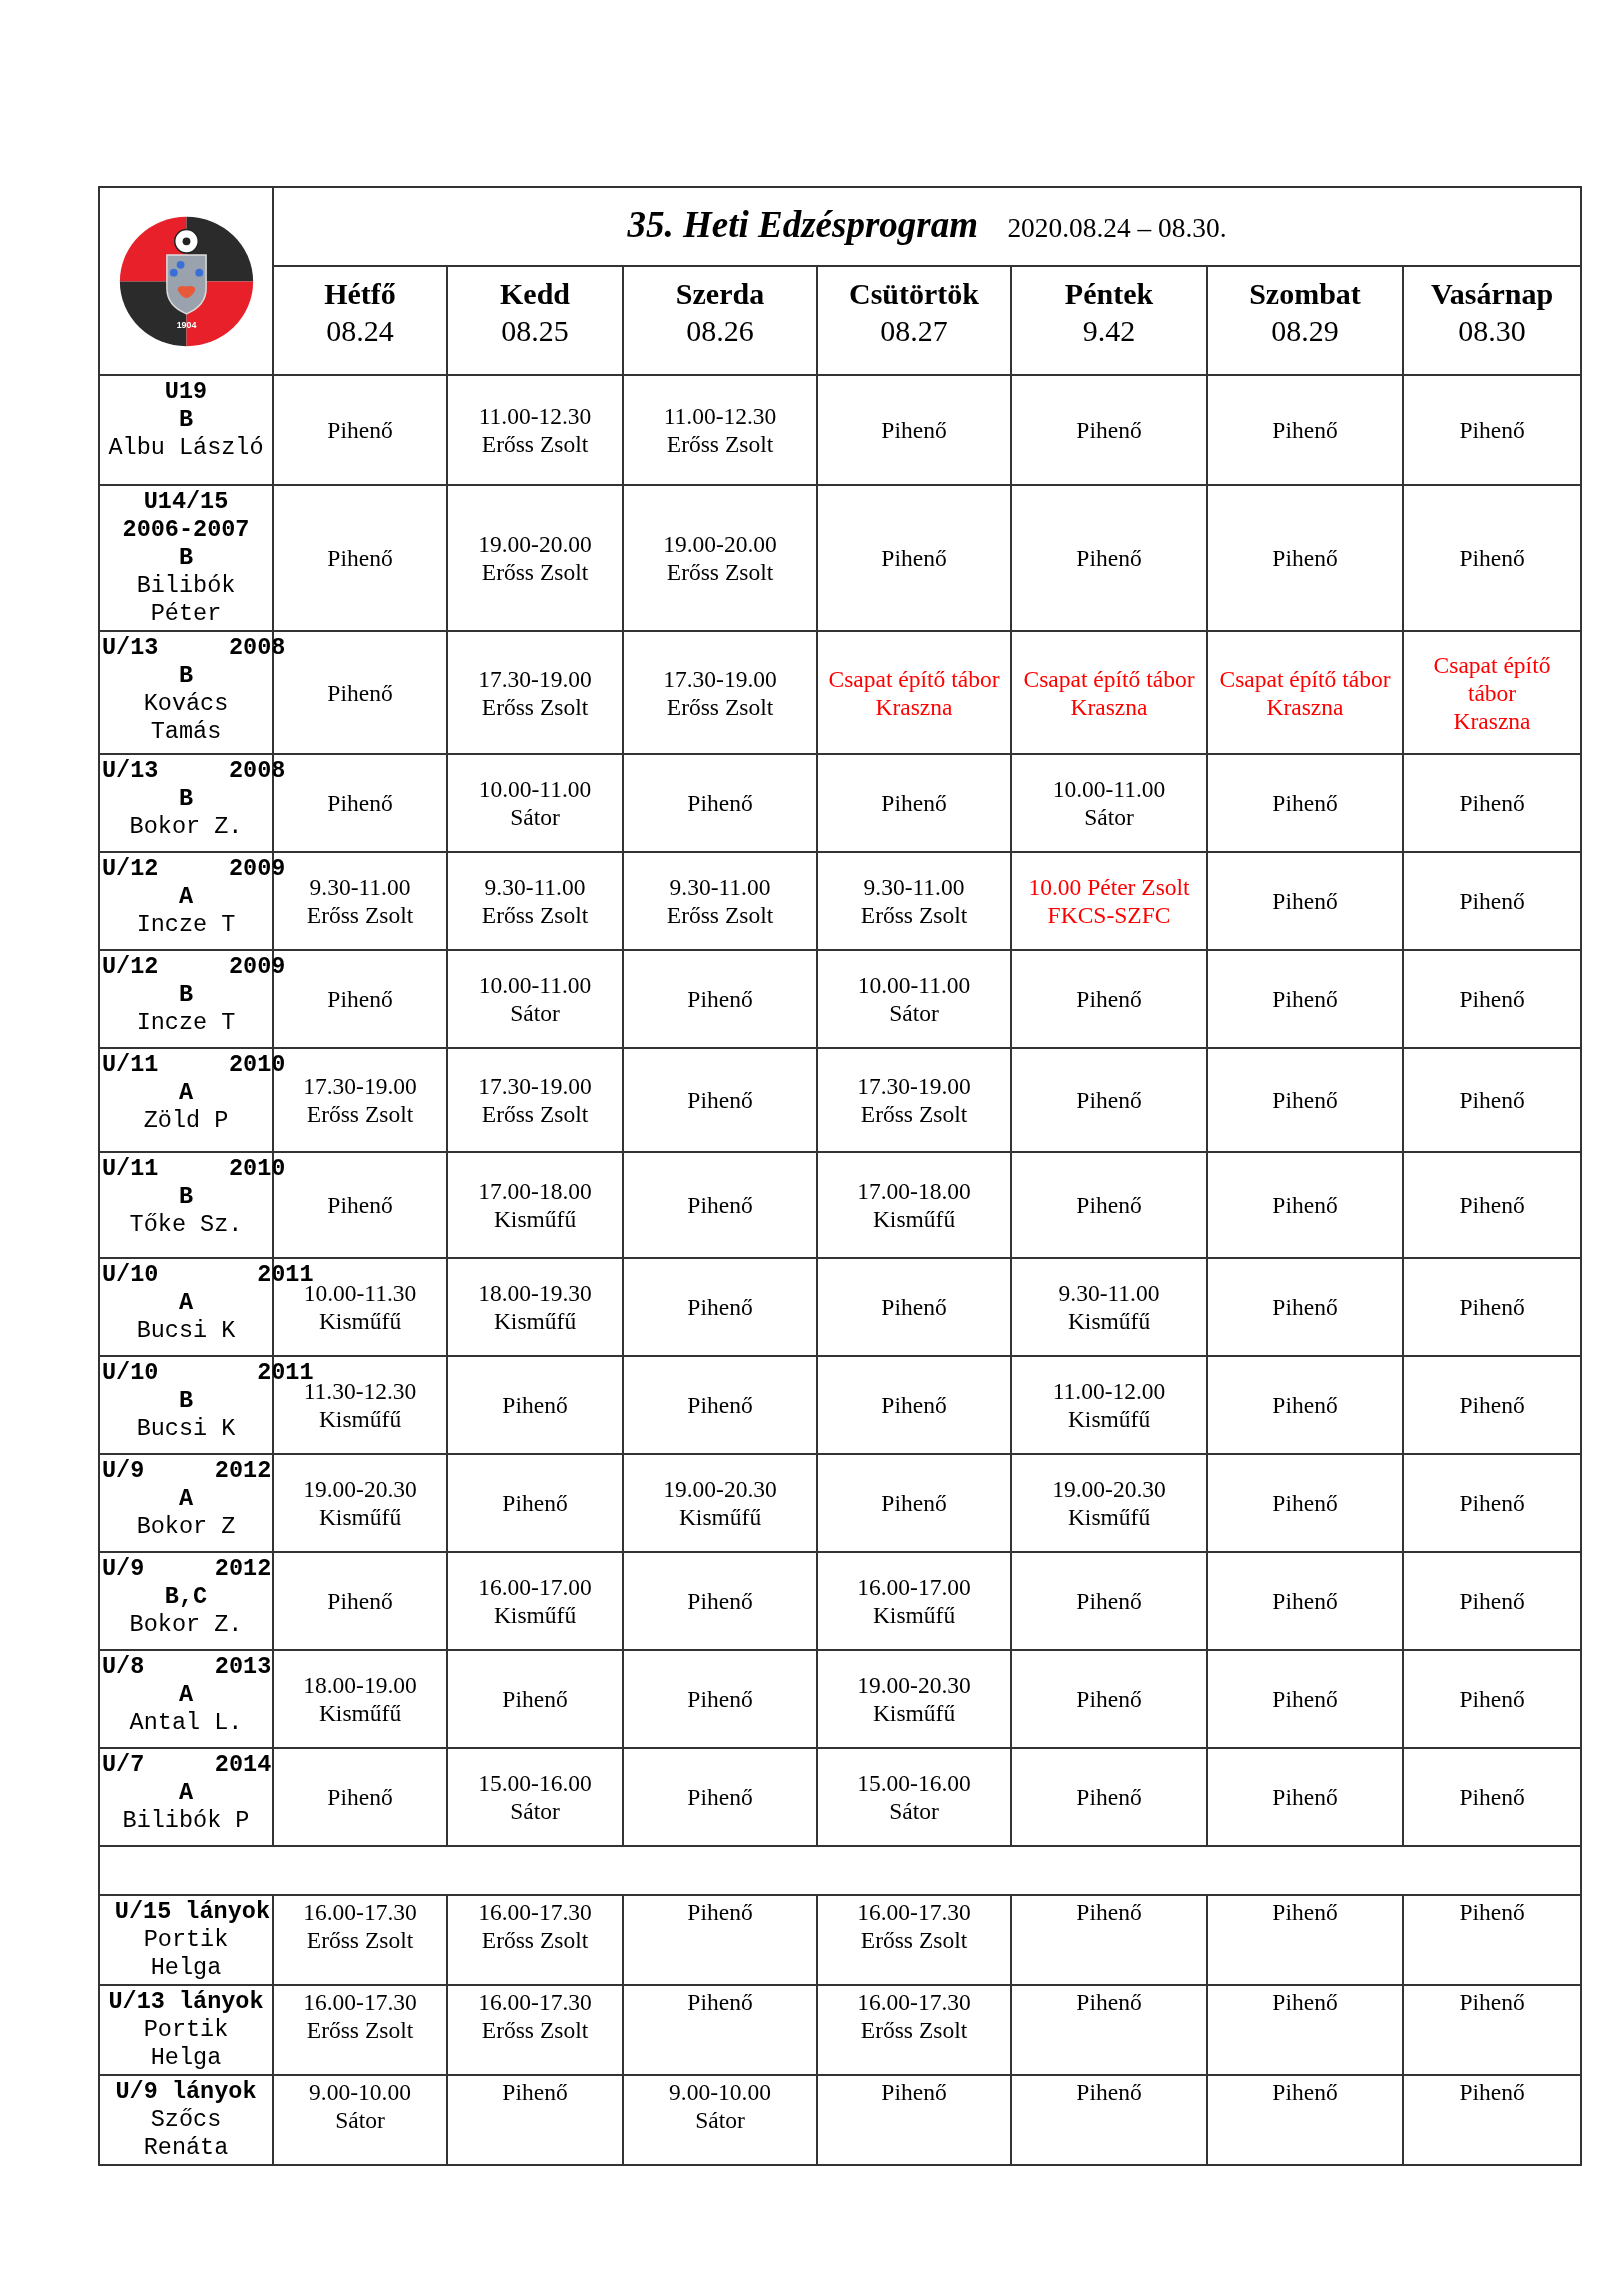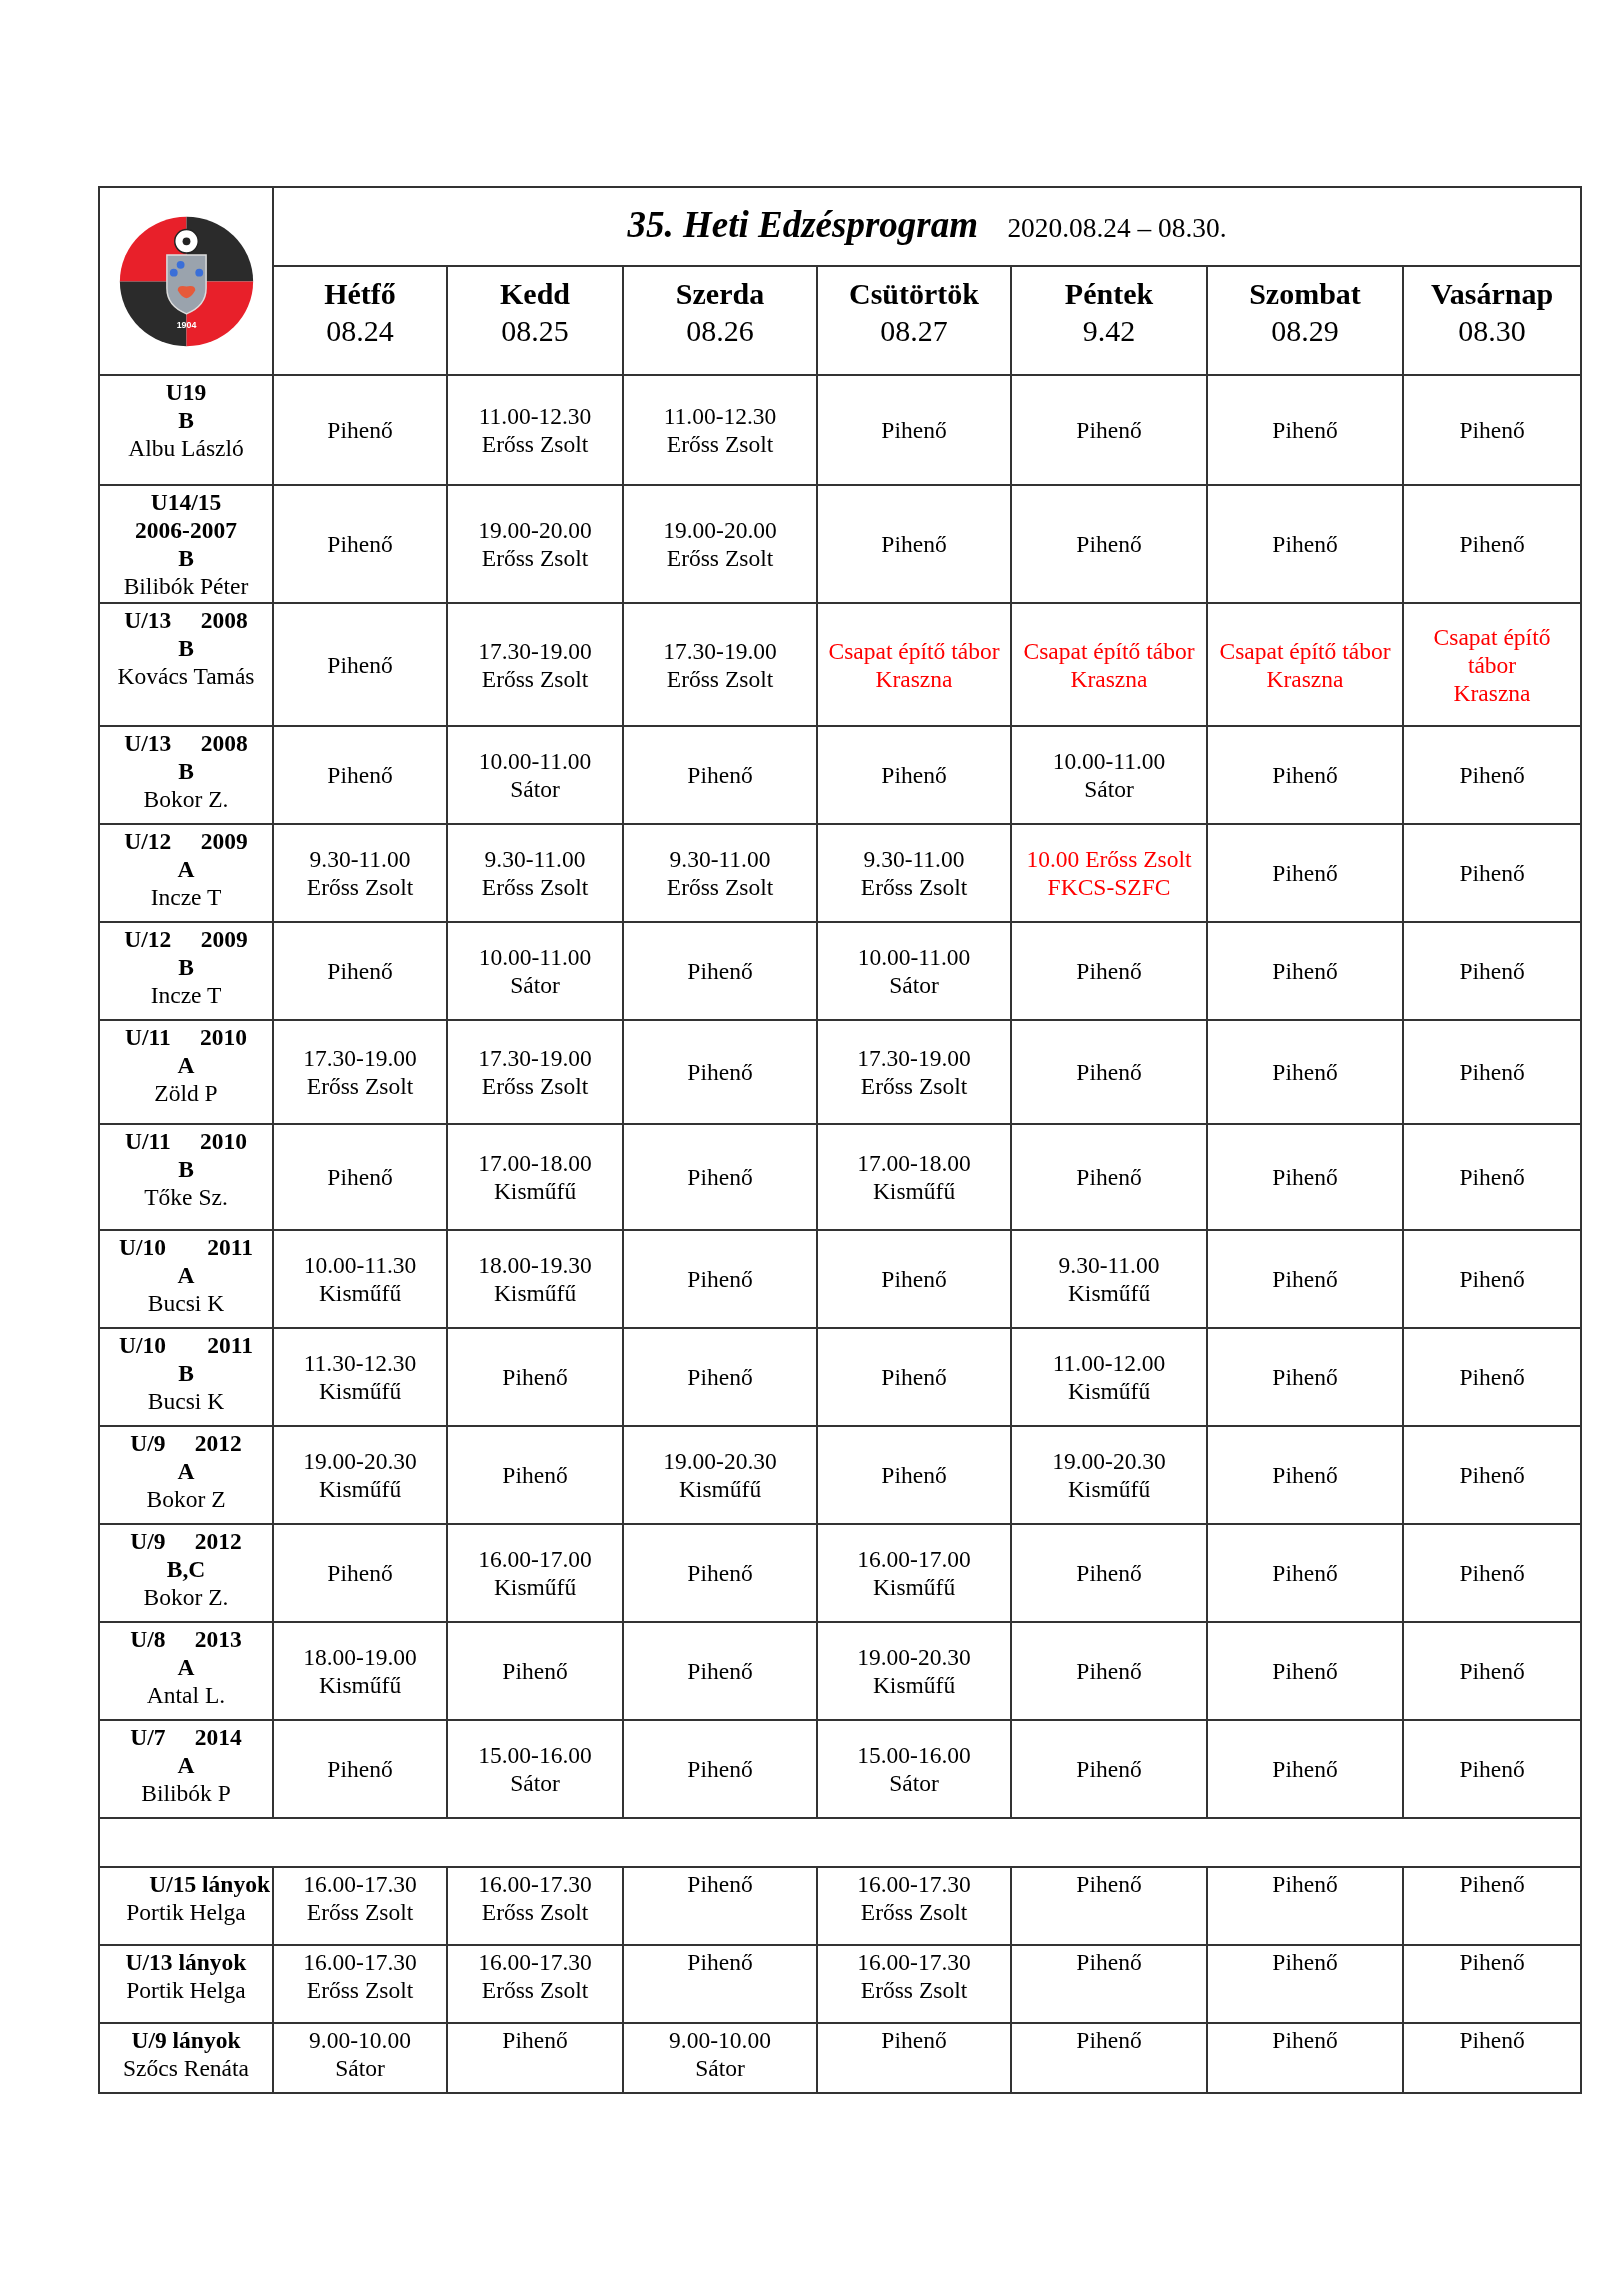--- a/index.html
+++ b/index.html
@@ -7,21 +7,21 @@
   .page { position:absolute; left:98px; top:186px; width:1484px; }
   table.sched { border-collapse:collapse; width:1484px; table-layout:fixed; }
   table.sched td { border:2px solid #333; text-align:center; vertical-align:top; padding:2px 2px; font-size:23.5px; line-height:28px; }
   .logo-cell { vertical-align:middle !important; height:186px; padding:0 !important;margin-left:12px; }
   .title-cell { height:73px; vertical-align:middle !important; text-align:center; }
   .title-main { font-size:37px; font-weight:bold; font-style:italic; }
   .title-range { font-size:27.4px; margin-left:23.5px; }
   .day-cell { vertical-align:top !important; padding-top:7.8px !important; }
   .day-name { font-weight:bold; font-size:30px; line-height:37px; display:block; }
   .day-date { font-size:30px; line-height:37px; display:block; }
-  .team-cell { vertical-align:top; }
+  .team-cell { vertical-align:top;font-family:Liberation Mono, monospace; }
   .team-cell .b { font-weight:bold; display:block; }
   .team-cell .n { display:block; }
   .cell { vertical-align:middle !important; }
   .cell.top { vertical-align:top !important; }
   .cell .l { display:block; }
   .red { color:#ff0000; }
   .spacer td { height:43px; }
   svg { display:block; margin:0 auto; }
 </style>
 </head>
@@ -241,21 +241,21 @@
           </td>
           <td class="cell">
             <span class="l">9.30-11.00</span>
             <span class="l">Erőss Zsolt</span>
           </td>
           <td class="cell">
             <span class="l">9.30-11.00</span>
             <span class="l">Erőss Zsolt</span>
           </td>
           <td class="cell red">
-            <span class="l">10.00 Erőss Zsolt</span>
+            <span class="l">10.00 Péter Zsolt</span>
             <span class="l">FKCS-SZFC</span>
           </td>
           <td class="cell">
             <span class="l">Pihenő</span>
           </td>
           <td class="cell">
             <span class="l">Pihenő</span>
           </td>
         </tr>
         <tr style="height: 98px;">

